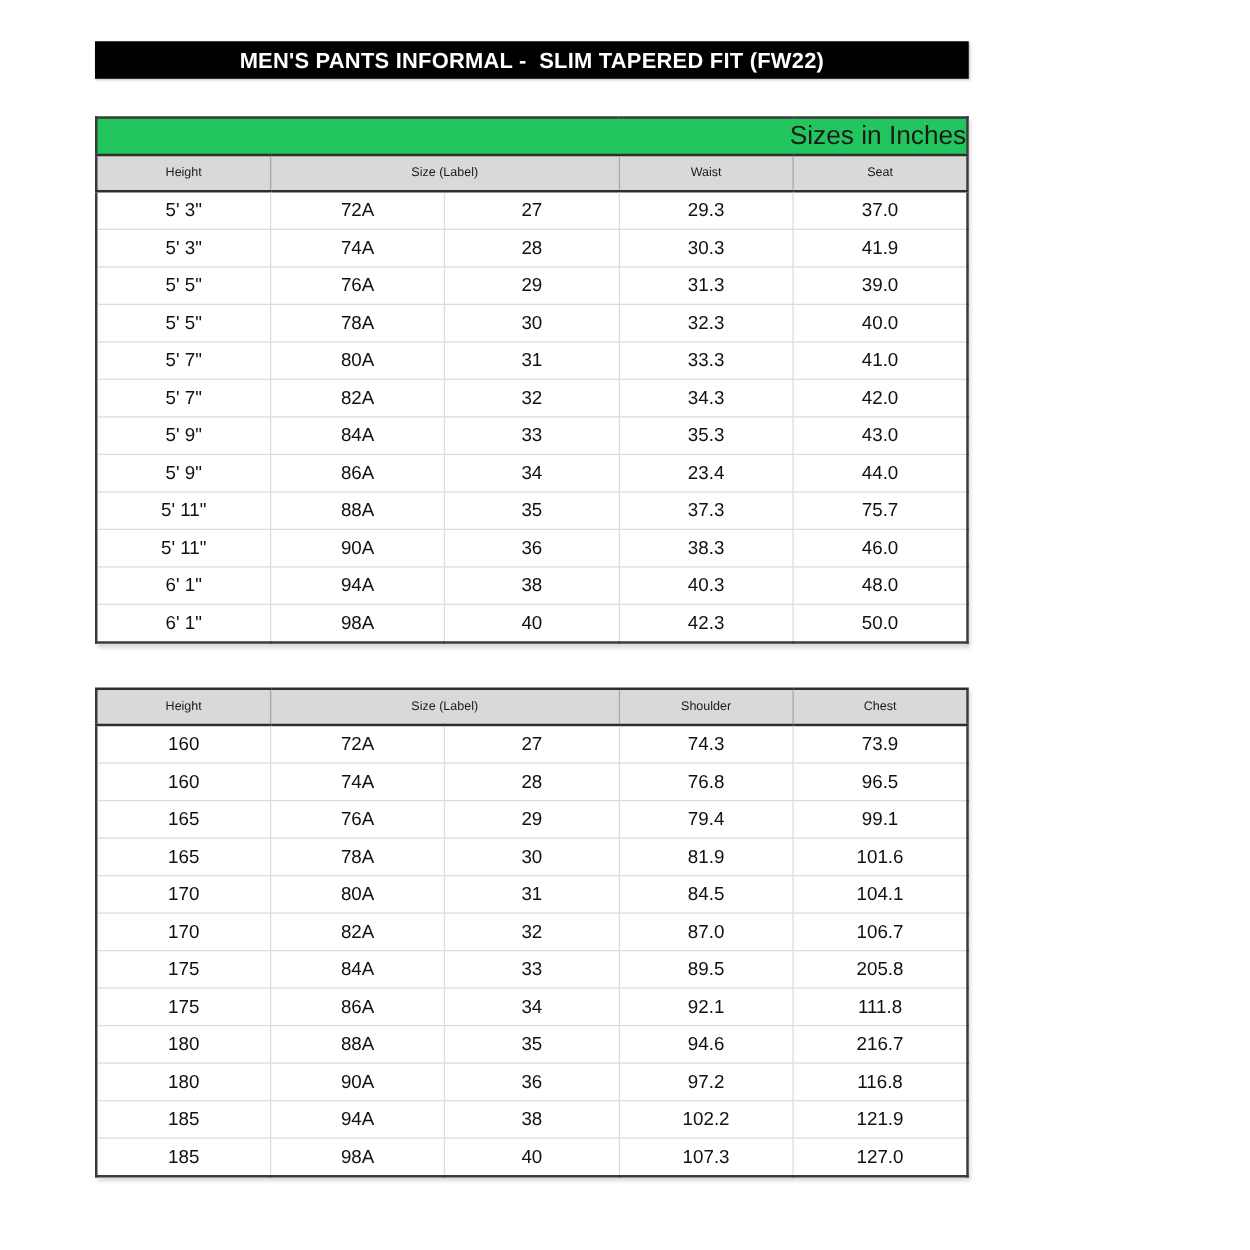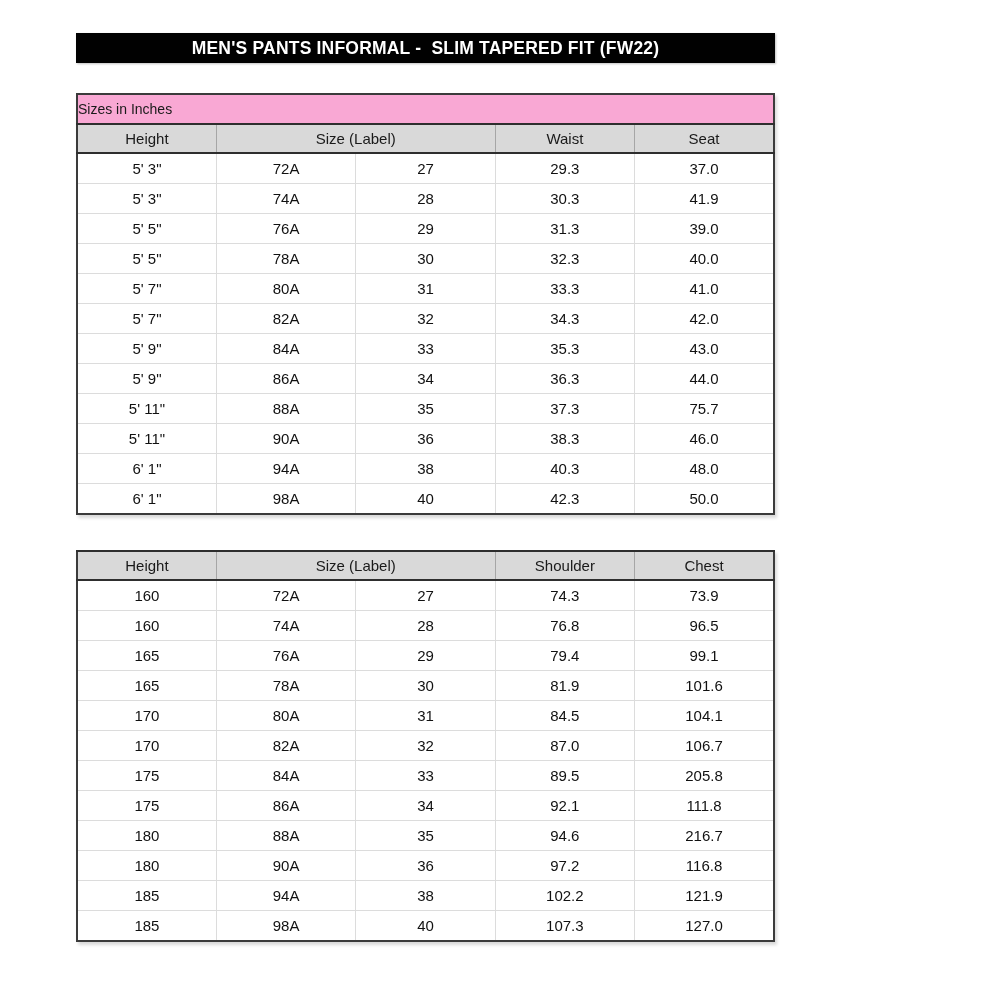--- a/index.html
+++ b/index.html
@@ -37,30 +37,30 @@
     border: 2px solid #3b3b3b;
     box-shadow: 2px 3px 3px rgba(0,0,0,0.15);
     background: #ffffff;
   }
   .size-table.first {
     margin-bottom: 35px;
   }
   .size-table col { width: 20%; }
   .caption-row th {
     height: 28px;
-    font-size: 14px;
+    font-size: 21px;
     font-weight: normal;
-    text-align: left;
+    text-align: right;
     vertical-align: middle;
-    background: #f9a8d4;
+    background: #22c55e;
     padding: 0;
   }
   .header-row th {
     height: 27px;
-    font-size: 15px;
+    font-size: 10px;
     font-weight: normal;
     text-align: center;
     vertical-align: middle;
     background: #d9d9d9;
     border-top: 2px solid #2e2e2e;
     border-bottom: 2px solid #2e2e2e;
     border-left: 1px solid #a6a6a6;
     border-right: 1px solid #a6a6a6;
     padding: 0;
   }
@@ -147,21 +147,21 @@
           <td>5' 9"</td>
           <td>84A</td>
           <td>33</td>
           <td>35.3</td>
           <td>43.0</td>
         </tr>
         <tr>
           <td>5' 9"</td>
           <td>86A</td>
           <td>34</td>
-          <td>36.3</td>
+          <td>23.4</td>
           <td>44.0</td>
         </tr>
         <tr>
           <td>5' 11"</td>
           <td>88A</td>
           <td>35</td>
           <td>37.3</td>
           <td>75.7</td>
         </tr>
         <tr>

